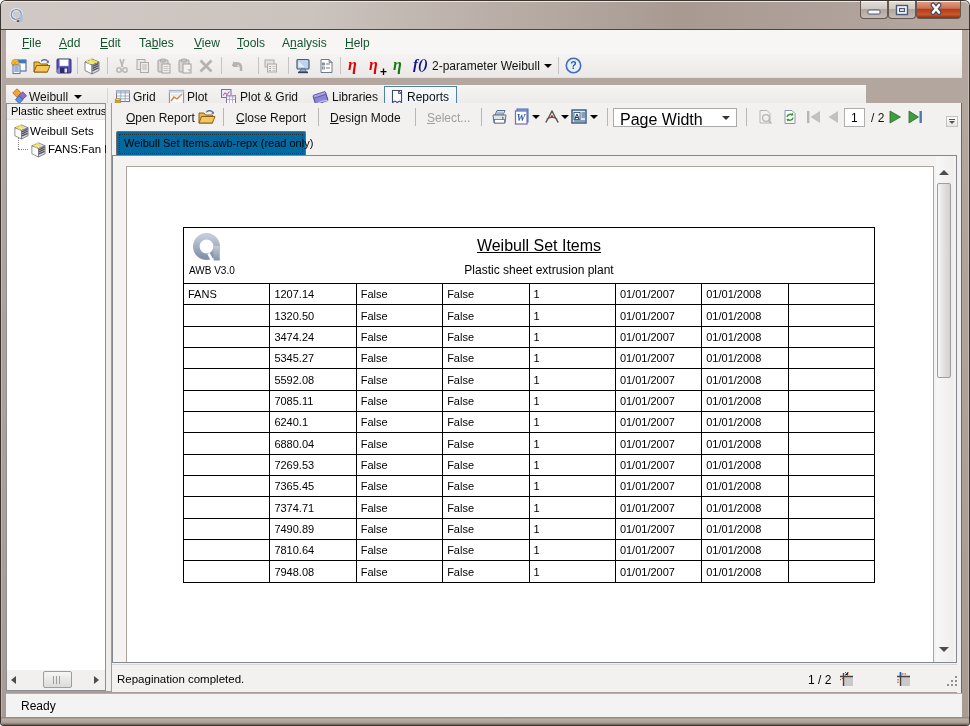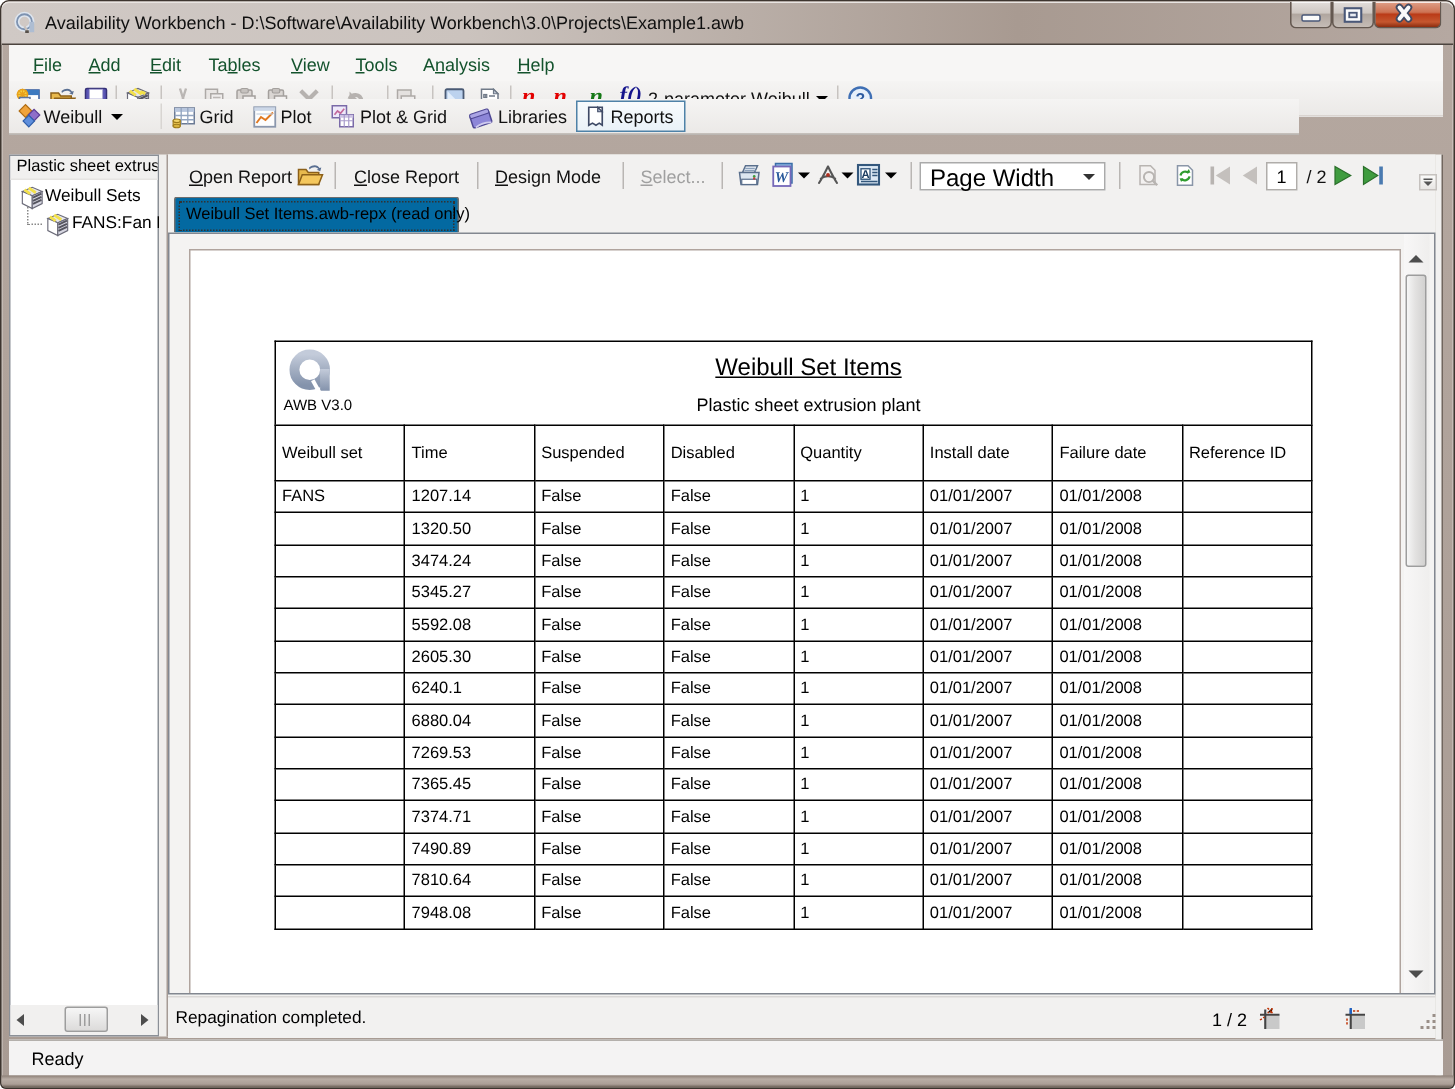--- a/index.html
+++ b/index.html
@@ -20,21 +20,21 @@
 .winbtn { top:1px; height:18px; border:1px solid #645850;
   border-top:none; border-radius:0 0 4px 4px;
   background:linear-gradient(180deg,#e3dedb 0%,#cfc8c3 45%,#b0a69f 50%,#c5bcb6 100%);
   box-shadow: inset 0 1px 0 rgba(255,255,255,.8);
 }
 #btn-close { background:linear-gradient(180deg,#dfa18a 0%,#cd7354 42%,#ba3b18 50%,#c5572f 80%,#8c2c0f 100%); }
 .menu-item { top:6px; position:absolute; font-size:12px; color:#14532d; }
 #menubar { left:6px; top:30px; width:956px; height:24px; background:#f7f6f5; }
 #toolbar1 { left:6px; top:54px; width:956px; height:24px;
   background:linear-gradient(180deg,#f5f4f3,#ebe9e7); border-bottom:1px solid #e3e0de; }
-#toolbar2 { left:6px; top:66px; width:860px; height:24px;
+#toolbar2 { left:6px; top:85px; width:860px; height:24px;
   background:linear-gradient(180deg,#f5f4f3,#ebe9e7); border-bottom:1px solid #bab6b2;padding-left:40px; }
 .tsep { position:absolute; top:3px; width:1px; height:17px; background:#c7c3c0; }
 .tlabel { position:absolute; top:5px; font-size:12px; color:#111; white-space:nowrap; }
 #leftpanel { left:6px; top:103px; width:100px; height:588px; background:#fff;
   border:1px solid #8b9097; }
 #lp-header { left:0; top:0; width:98px; height:16px; background:#f1f0ef;
   border-bottom:1px solid #e6e4e2; font-size:11px; padding:1px 0 0 4px; white-space:nowrap; overflow:hidden; }
 .tree-label { position:absolute; font-size:11.5px; white-space:nowrap; }
 #splitter { left:106px; top:103px; width:7px; height:588px; background:#f0eeec; border-right:2px solid #a59a94; }
 #rfill { left:957px; top:103px; width:5px; height:614px; background:#f2f1f0; border-right:1px solid #71665e; }
@@ -71,21 +71,20 @@
 <body>
 <div id="win">
   <div id="titlebar" class="ab"></div>
   <svg class="ic" width="16" height="16" style="left:9px;top:7px;" viewBox="0 0 16 16">
     <circle cx="7.3" cy="7.5" r="5" fill="none" stroke="#dde5ef" stroke-width="3.4"></circle>
     <circle cx="7.3" cy="7.5" r="5" fill="none" stroke="#7d92b0" stroke-width="1.2"></circle>
     <rect x="10.6" y="7.5" width="3.2" height="7" fill="#aebdd2"></rect>
     <path d="M7.3 10.5 L10 15" stroke="#c9c2bd" stroke-width="1.6"></path>
     <rect x="7.8" y="13.2" width="2.4" height="1.8" fill="#56504b"></rect>
   </svg>
-  <div id="title-text" class="ab">Availability Workbench - D:\Software\Availability Workbench\3.0\Projects\Example1.awb</div>
 
   <div class="winbtn ab" style="left:860px; width:28px;"></div>
   <div class="winbtn ab" style="left:888px; width:28px;"></div>
   <div class="winbtn ab" id="btn-close" style="left:916px; width:45px;"></div>
   <svg class="ic" width="28" height="18" style="left:860px;top:1px;" viewBox="0 0 28 18">
     <rect x="8" y="9" width="12" height="4" rx="1" fill="#fbfbfb" stroke="#4a5878" stroke-width="1"></rect>
   </svg>
   <svg class="ic" width="28" height="18" style="left:888px;top:1px;" viewBox="0 0 28 18">
     <rect x="8.5" y="4.5" width="11" height="9" fill="#fbfbfb" stroke="#4a5878" stroke-width="1.4"></rect>
     <rect x="11.5" y="7.5" width="5" height="3" fill="#e8ecf2" stroke="#4a5878" stroke-width="1.2"></rect>
@@ -416,30 +415,20 @@
             <rect x="21.4" y="13" width="6.4" height="14.5" fill="url(#lg1)"></rect>
             <path d="M16.5 20.5 L22 30.5" stroke="#ffffff" stroke-width="2.6"></path>
           </svg>
           <div style="position:absolute;left:5px;top:37px;font-size:10px;">AWB V3.0</div>
           <div style="position:absolute;left:20px;right:0;top:9px;text-align:center;font-size:16px;text-decoration:underline;">Weibull Set Items</div>
           <div style="position:absolute;left:20px;right:0;top:35px;text-align:center;font-size:12px;">Plastic sheet extrusion plant</div>
         </div>
         <table id="rtable">
           <tbody id="tbody">
               <tr>
-                <td style="height:37px;">Weibull set</td>
-                <td style="height:37px;">Time</td>
-                <td style="height:37px;">Suspended</td>
-                <td style="height:37px;">Disabled</td>
-                <td style="height:37px;">Quantity</td>
-                <td style="height:37px;">Install date</td>
-                <td style="height:37px;">Failure date</td>
-                <td style="height:37px;">Reference ID</td>
-              </tr>
-              <tr>
                 <td>FANS</td>
                 <td>1207.14</td>
                 <td>False</td>
                 <td>False</td>
                 <td>1</td>
                 <td>01/01/2007</td>
                 <td>01/01/2008</td>
                 <td></td>
               </tr>
               <tr>
@@ -477,21 +466,21 @@
                 <td>5592.08</td>
                 <td>False</td>
                 <td>False</td>
                 <td>1</td>
                 <td>01/01/2007</td>
                 <td>01/01/2008</td>
                 <td></td>
               </tr>
               <tr>
                 <td></td>
-                <td>2605.30</td>
+                <td>7085.11</td>
                 <td>False</td>
                 <td>False</td>
                 <td>1</td>
                 <td>01/01/2007</td>
                 <td>01/01/2008</td>
                 <td></td>
               </tr>
               <tr>
                 <td></td>
                 <td>6240.1</td>

